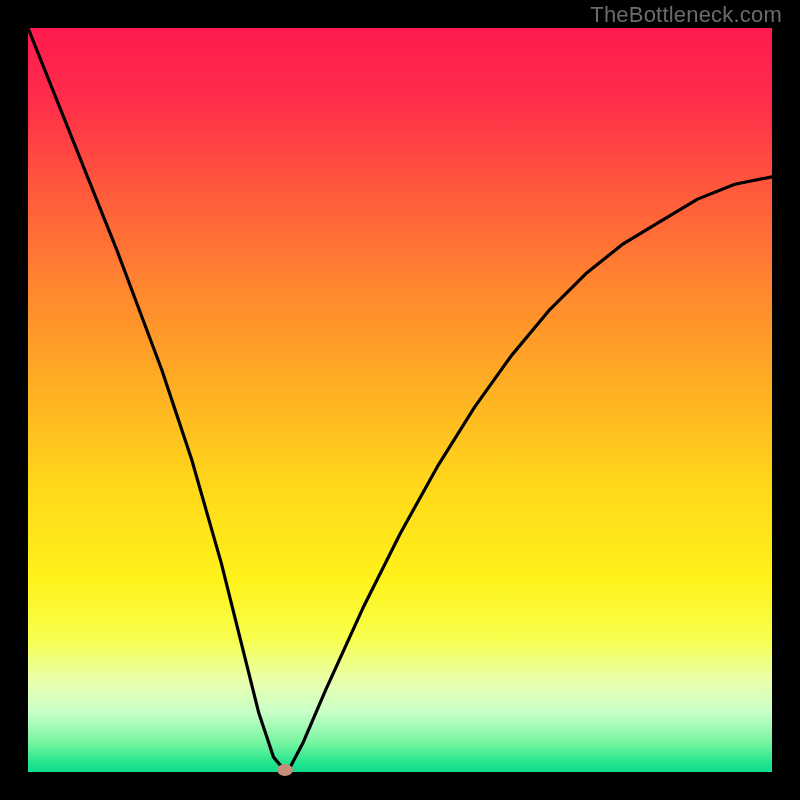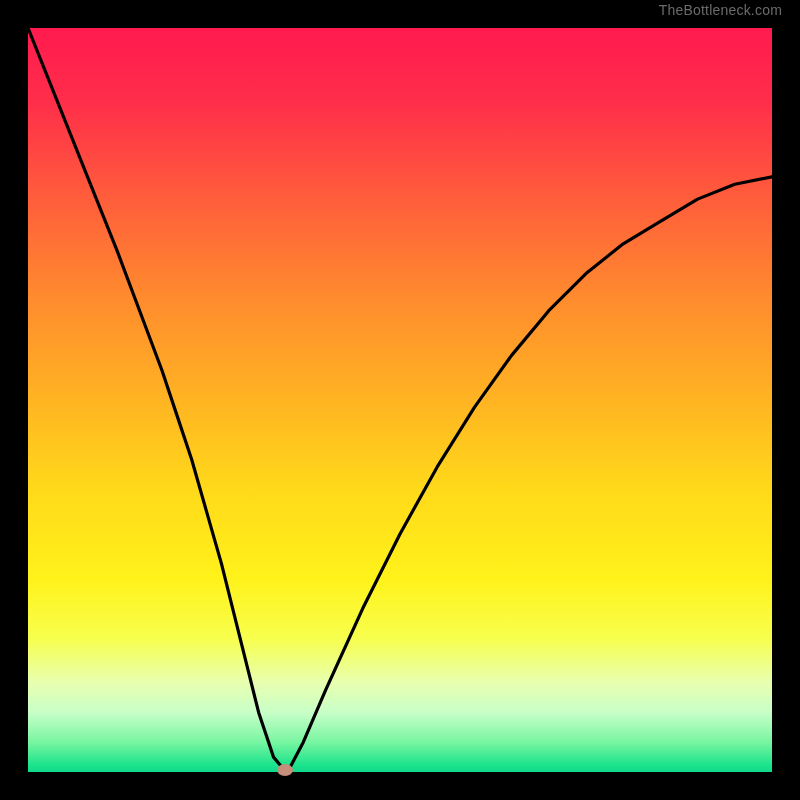--- a/index.html
+++ b/index.html
@@ -15,21 +15,21 @@
     position: relative;
     width: 800px;
     height: 800px;
     background: #000;
   }
   .watermark {
     position: absolute;
     top: 2px;
     right: 18px;
     color: #6b6b6b;
-    font-size: 14px;
+    font-size: 22px;
     font-weight: 500;
     letter-spacing: 0.2px;
     user-select: none;
   }
   .plot-area {
     position: absolute;
     left: 28px;
     top: 28px;
     width: 744px;
     height: 744px;

